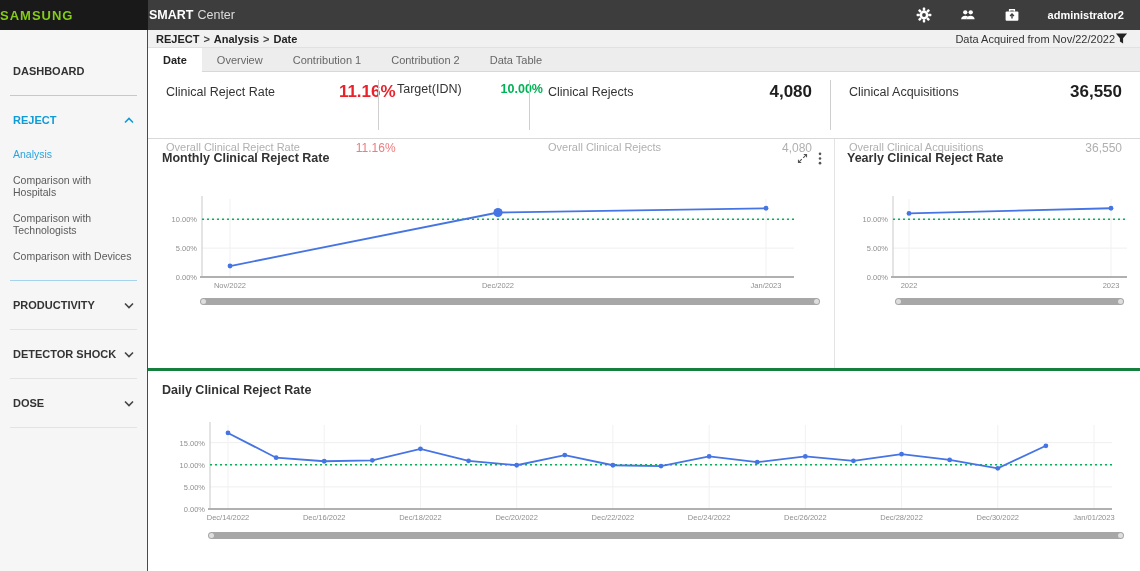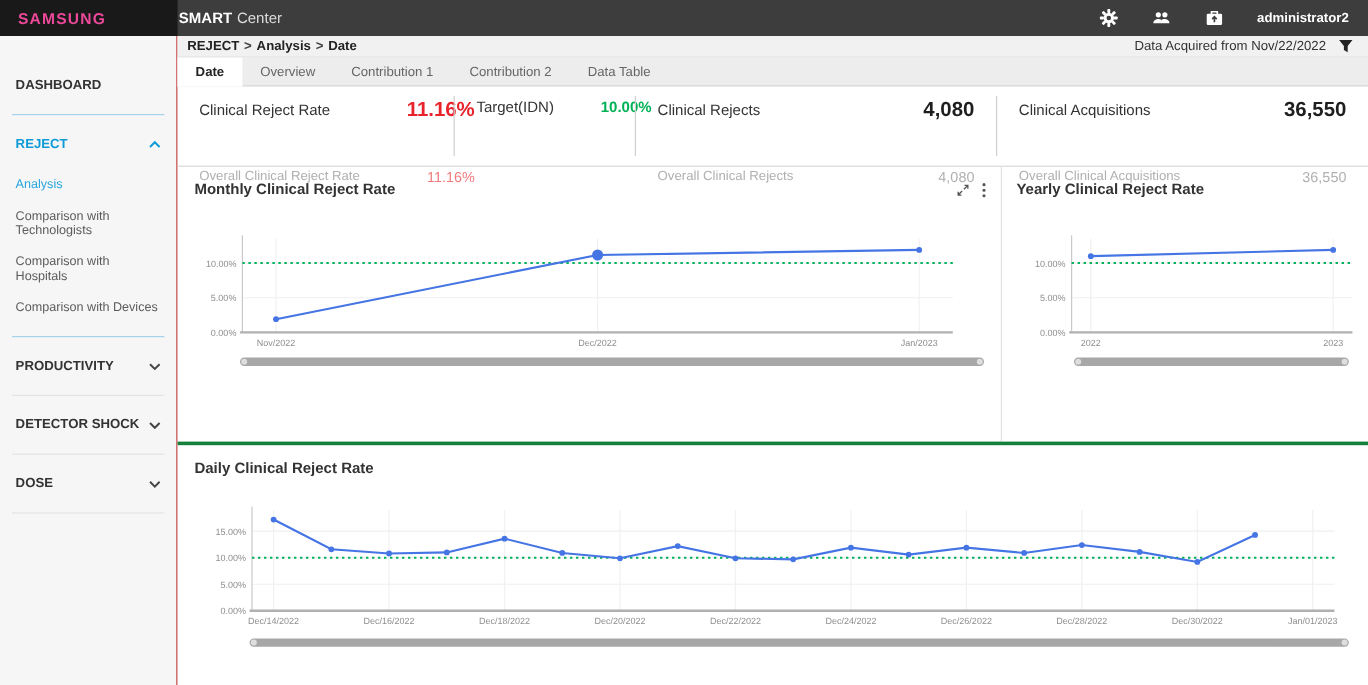--- a/index.html
+++ b/index.html
@@ -4,22 +4,22 @@
 <style>
   * { box-sizing: border-box; }
   html,body { margin:0; padding:0; }
   body {
     width:1140px; height:571px; overflow:hidden;
     font-family:"Liberation Sans", sans-serif;
     background:#fff; color:#222;
   }
   
   .topbar { display:flex; height:30px; background:#3d3d3d; }
-  .logo-block { width:148px; flex:0 0 148px; background:#191919; color:#ec4899;
-    display:flex; align-items:center; padding-left:15px;
+  .logo-block { width:148px; flex:0 0 148px; background:#191919; color:#84cc16;
+    display:flex; align-items:center; 
     font-weight:bold; font-size:13px; letter-spacing:1px; }
   .app-title { flex:1; color:#fff; font-size:12.5px; display:flex; align-items:center; padding-left:1px; }
   .app-title .bold { font-weight:bold; }
   .app-title .rest { color:#dcdcdc; margin-left:4px; font-weight:normal; }
   .topbar-right { display:flex; align-items:center; gap:28px; padding-right:16px; }
   .topbar-icon { width:16px; height:16px; display:flex; align-items:center; justify-content:center; cursor:pointer; }
   .user-label { color:#fff; font-size:11px; font-weight:600; }
 
   
   .shell { display:flex; height:541px; }
@@ -34,21 +34,21 @@
   .side-divider.blue { border-top-color:#a6d3ec; }
   .side-sub { padding:7px 13px; font-size:10.5px; color:#5b5b5b; cursor:pointer; }
   .side-sub.active { color:#2aa5df; }
   .chev { width:10px; height:7px; }
 
   
   .crumb-bar { height:18px; background:#f1f1f1; border-bottom:1px solid #e1e1e1;
     display:flex; align-items:center; padding:0 12px 0 8px; font-size:11px; }
   .crumb-seg { font-weight:600; color:#222; cursor:pointer; }
   .crumb-sep { margin:0 4px; color:#444; font-weight:600; }
-  .crumb-right { margin-left:auto; display:flex; align-items:center; gap:10px; color:#333; font-size:11px; }
+  .crumb-right { margin-left:auto; display:flex; align-items:center; gap:0; color:#333; font-size:11px; }
 
   
   .tab-strip { height:24px; background:#ededed; border-bottom:1px solid #d8d8d8; display:flex; align-items:stretch; }
   .tab { display:flex; align-items:center; padding:0 15px; font-size:11px; color:#666; cursor:pointer; }
   .tab.active { background:#fff; color:#222; font-weight:bold; border-bottom:1px solid #fff; margin-bottom:-1px; }
 
   
   .stats-row { display:flex; height:66px; align-items:stretch; }
   .stat-card { padding:10px 18px 8px 18px; display:grid; grid-template-columns:1fr auto; column-gap:22px; row-gap:9px; align-content:start;gap:39px; }
   .stat-card .lbl { font-size:12.5px; color:#333; align-self:center; white-space:nowrap; }
@@ -138,22 +138,22 @@
     </div>
     <hr class="side-divider blue">
     <div class="side-section active">
       <span>REJECT</span>
       <svg class="chev" viewBox="0 0 10 7">
         <polyline points="1,5.5 5,1.5 9,5.5" fill="none" stroke="#0f9bd7" stroke-width="1.6"></polyline>
       </svg>
     </div>
     <div style="height:8px"></div>
     <div class="side-sub active">Analysis</div>
+    <div class="side-sub">Comparison with Hospitals</div>
     <div class="side-sub">Comparison with Technologists</div>
-    <div class="side-sub">Comparison with Hospitals</div>
     <div class="side-sub">Comparison with Devices</div>
     <hr class="side-divider blue">
     <div class="side-section">
       <span>PRODUCTIVITY</span>
       <svg class="chev" viewBox="0 0 10 7">
         <polyline points="1,1.5 5,5.5 9,1.5" fill="none" stroke="#444" stroke-width="1.6"></polyline>
       </svg>
     </div>
     <hr class="side-divider">
     <div class="side-section">

